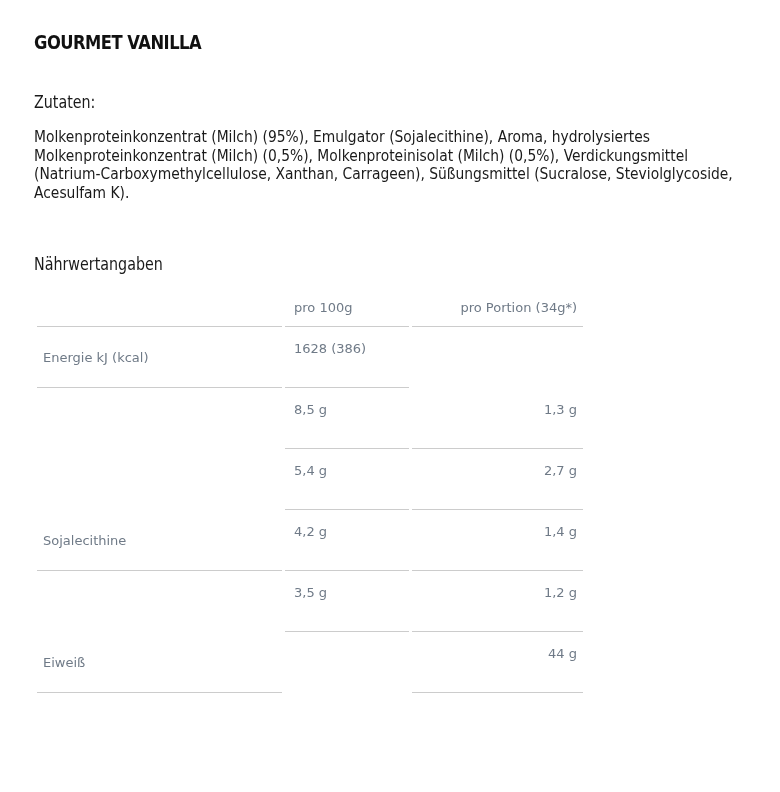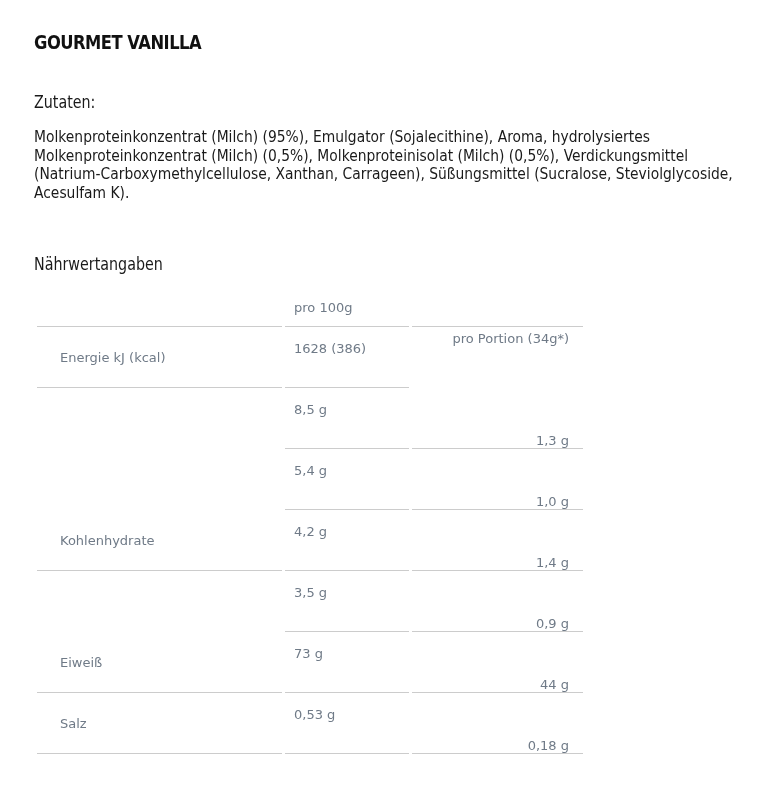--- a/index.html
+++ b/index.html
@@ -84,23 +84,23 @@
       color: #6f7a87;
     }
     .cell.c0 { left: 0; width: 245px; }
     .cell.c1 { left: 248px; width: 124px; }
     .cell.c2 { left: 375px; width: 171px; }
     .cell span {
       position: absolute;
       white-space: nowrap;
     }
     .header .cell span { top: 12px; }
-    .cell.c0 span { left: 23px; top: 23px; }
+    .cell.c0 span { left: 6px; top: 23px; }
     .cell.c1 span { left: 9px; top: 14px; }
-    .cell.c2 span { right: 14px; top: 14px; margin-top: 31px; }
+    .cell.c2 span { right: 6px; top: 14px; }
     .header .cell.c1 span, .header .cell.c2 span { top: 12px; }
   </style>
 </head>
 <body>
 
 <div class="title">GOURMET VANILLA</div>
 
 <div class="zutaten-label">Zutaten:</div>
 
 <div class="ingredients">
@@ -141,61 +141,47 @@
     <div class="cell c2">
         <span>1,3 g</span>
       </div>
   </div>
 
   <div class="row">
     <div class="cell c1">
         <span>5,4 g</span>
       </div>
     <div class="cell c2">
-        <span>1,0 g</span>
+        <span>2,7 g</span>
       </div>
   </div>
 
   <div class="row">
     <div class="cell c0">
-        <span>Kohlenhydrate</span>
+        <span>Sojalecithine</span>
       </div>
     <div class="cell c1">
         <span>4,2 g</span>
       </div>
     <div class="cell c2">
         <span>1,4 g</span>
       </div>
   </div>
 
   <div class="row">
     <div class="cell c1">
         <span>3,5 g</span>
       </div>
     <div class="cell c2">
-        <span>0,9 g</span>
+        <span>1,2 g</span>
       </div>
   </div>
 
   <div class="row">
     <div class="cell c0">
         <span>Eiweiß</span>
       </div>
-    <div class="cell c1">
-        <span>73 g</span>
-      </div>
     <div class="cell c2">
         <span>44 g</span>
       </div>
   </div>
 
-  <div class="row">
-    <div class="cell c0">
-        <span>Salz</span>
-      </div>
-    <div class="cell c1">
-        <span>0,53 g</span>
-      </div>
-    <div class="cell c2">
-        <span>0,18 g</span>
-      </div>
-  </div>
 </div>
 
 </body></html>

